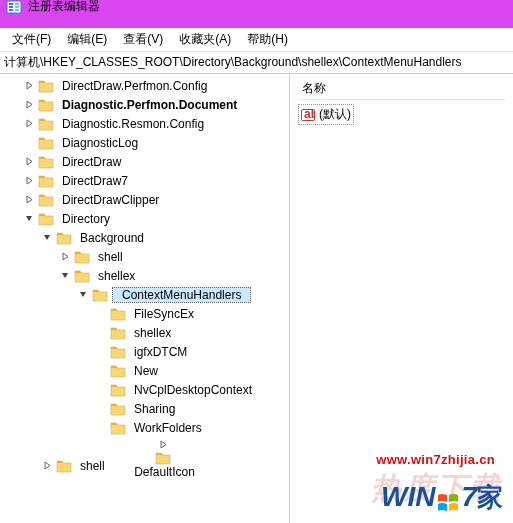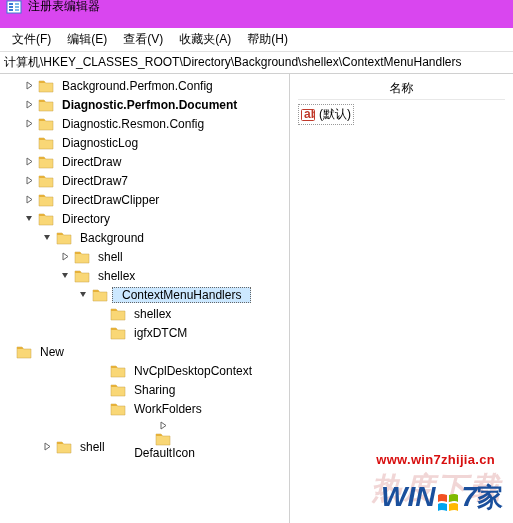--- a/index.html
+++ b/index.html
@@ -5,21 +5,21 @@
 * { margin: 0; padding: 0; box-sizing: border-box; font-family: "Microsoft YaHei", "Segoe UI", sans-serif; font-size: 12px; }
 body { width: 513px; height: 523px; background: #fff; overflow: hidden; position: relative; }
 .titlebar { height: 28px; display: flex; align-items: flex-end; padding: 13px 6px; background: #d946ef; }
 .titlebar .app-icon { width: 16px; height: 16px; margin-right: 6px; }
 .titlebar .title { color: #000; }
 .menubar { height: 24px; display: flex; align-items: center; padding: 0 4px; border-bottom: 1px solid #e0e0e0; }
 .menubar .menu-item { padding: 2px 8px; cursor: default; }
 .pathbar { height: 22px; padding: 2px 4px; border-bottom: 1px solid #d0d0d0; white-space: nowrap; overflow: hidden; color: #000; display: flex; align-items: center; }
 .content { display: flex; height: calc(523px - 28px - 24px - 22px); }
 .tree-pane { width: 290px; overflow: auto; border-right: 1px solid #d0d0d0; padding-top: 2px; }
-.list-pane { flex: 1; padding: 4px 8px; text-align: center; }
+.list-pane { flex: 1; padding: 4px 8px; }
 .list-header { color: #000; padding: 2px 4px; border-bottom: 1px solid #e8e8e8; margin-bottom: 4px; }
 .list-row { display: flex; align-items: center; gap: 4px; padding: 1px 2px; border: 1px dotted #999; width: fit-content; }
 .value-icon { width: 14px; height: 14px; }
 .tree-row { display: flex; align-items: center; height: 19px; white-space: nowrap; cursor: default; }
 .tree-row.selected .label { background: #cce8ff; border: 1px dotted #666; padding: 0 9px; }
 .expander { width: 14px; height: 14px; display: flex; align-items: center; justify-content: center; flex-shrink: 0; margin-right: 2px; }
 .expander svg { width: 9px; height: 9px; }
 .spacer { width: 14px; flex-shrink: 0; margin-right: 2px; }
 .folder-icon { width: 16px; height: 14px; margin-right: 4px; flex-shrink: 0; }
 .label { padding: 0 4px; }
@@ -66,21 +66,21 @@
       <div class="tree-row" style="padding-left: 22px;">
         <span class="expander">
           <svg viewBox="0 0 9 9">
             <path d="M2 1 L7 4.5 L2 8 Z" fill="none" stroke="#666" stroke-width="1"></path>
           </svg>
         </span>
         <span class="folder-icon"><svg viewBox="0 0 16 14">
             <path d="M1 2 h5 l1.5 2 H15 v9 H1 Z" fill="#f9d776" stroke="#c9a24a" stroke-width="0.5"></path>
             <path d="M1 2 h5 l1.5 2 H1 Z" fill="#e6b13a"></path>
           </svg></span>
-        <span class="label">Background.Perfmon.Config</span>
+        <span class="label">DirectDraw.Perfmon.Config</span>
       </div>
       <div class="tree-row" style="padding-left: 22px; font-weight: bold;">
         <span class="expander">
           <svg viewBox="0 0 9 9">
             <path d="M2 1 L7 4.5 L2 8 Z" fill="none" stroke="#666" stroke-width="1"></path>
           </svg>
         </span>
         <span class="folder-icon"><svg viewBox="0 0 16 14">
             <path d="M1 2 h5 l1.5 2 H15 v9 H1 Z" fill="#f9d776" stroke="#c9a24a" stroke-width="0.5"></path>
             <path d="M1 2 h5 l1.5 2 H1 Z" fill="#e6b13a"></path>
@@ -202,31 +202,39 @@
             <path d="M1 2 h5 l1.5 2 H1 Z" fill="#e6b13a"></path>
           </svg></span>
         <span class="label">ContextMenuHandlers</span>
       </div>
       <div class="tree-row" style="padding-left: 94px;">
         <span class="spacer"></span>
         <span class="folder-icon"><svg viewBox="0 0 16 14">
             <path d="M1 2 h5 l1.5 2 H15 v9 H1 Z" fill="#f9d776" stroke="#c9a24a" stroke-width="0.5"></path>
             <path d="M1 2 h5 l1.5 2 H1 Z" fill="#e6b13a"></path>
           </svg></span>
+        <span class="label"> FileSyncEx</span>
+      </div>
+      <div class="tree-row" style="padding-left: 94px;">
+        <span class="spacer"></span>
+        <span class="folder-icon"><svg viewBox="0 0 16 14">
+            <path d="M1 2 h5 l1.5 2 H15 v9 H1 Z" fill="#f9d776" stroke="#c9a24a" stroke-width="0.5"></path>
+            <path d="M1 2 h5 l1.5 2 H1 Z" fill="#e6b13a"></path>
+          </svg></span>
         <span class="label">shellex</span>
       </div>
       <div class="tree-row" style="padding-left: 94px;">
         <span class="spacer"></span>
         <span class="folder-icon"><svg viewBox="0 0 16 14">
             <path d="M1 2 h5 l1.5 2 H15 v9 H1 Z" fill="#f9d776" stroke="#c9a24a" stroke-width="0.5"></path>
             <path d="M1 2 h5 l1.5 2 H1 Z" fill="#e6b13a"></path>
           </svg></span>
         <span class="label">igfxDTCM</span>
       </div>
-      <div class="tree-row" style="">
+      <div class="tree-row" style="padding-left: 94px;">
         <span class="spacer"></span>
         <span class="folder-icon"><svg viewBox="0 0 16 14">
             <path d="M1 2 h5 l1.5 2 H15 v9 H1 Z" fill="#f9d776" stroke="#c9a24a" stroke-width="0.5"></path>
             <path d="M1 2 h5 l1.5 2 H1 Z" fill="#e6b13a"></path>
           </svg></span>
         <span class="label">New</span>
       </div>
       <div class="tree-row" style="padding-left: 94px;">
         <span class="spacer"></span>
         <span class="folder-icon"><svg viewBox="0 0 16 14">

